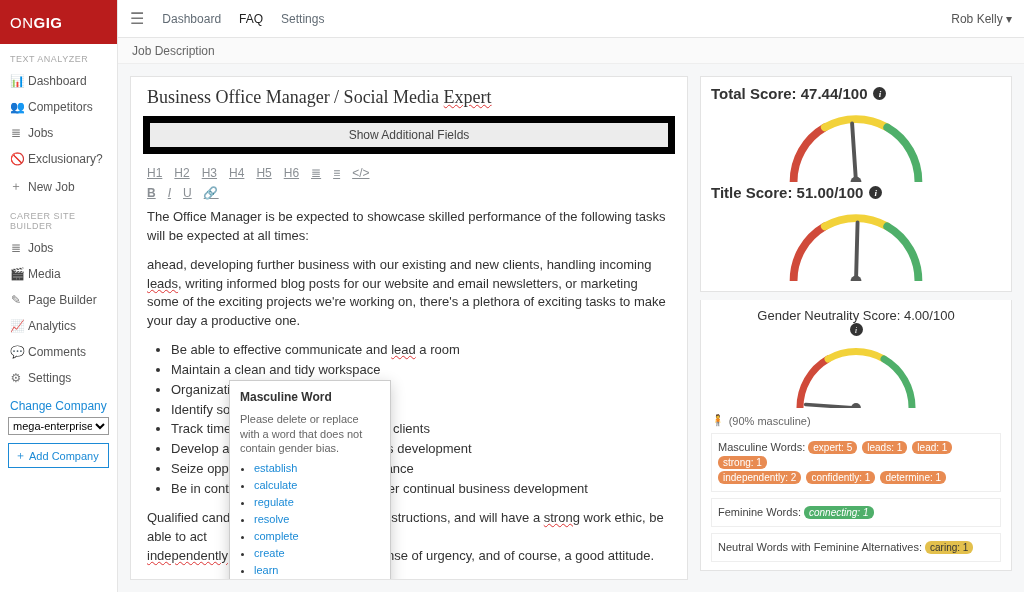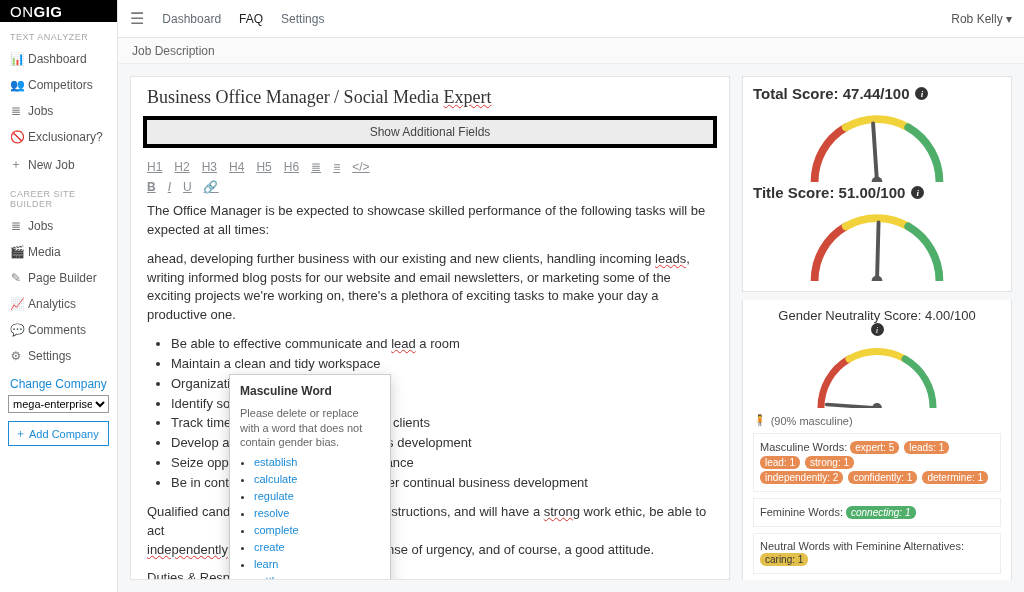--- a/index.html
+++ b/index.html
@@ -1,20 +1,20 @@
 <!DOCTYPE html>
 <html><head>
 <meta charset="utf-8">
 <style>
   * { box-sizing: border-box; margin: 0; padding: 0; }
   body { font-family: -apple-system, "Helvetica Neue", Arial, sans-serif; font-size: 12px; color: #333; background: #f6f7f8; width: 1024px; height: 592px; overflow: hidden; }
   .app { display: flex; height: 100%; }
   
   .sidebar { width: 118px; background: #fff; border-right: 1px solid #e5e5e5; display: flex; flex-direction: column; }
-  .logo { background: #000000; color: #fff; height: 22px; display: flex; align-items: center; padding-left: 10px; font-size: 15px; letter-spacing: .5px; }
+  .logo { background: #b91c1c; color: #fff; height: 44px; display: flex; align-items: center; padding-left: 10px; font-size: 15px; letter-spacing: .5px; }
   .logo b { font-weight: 700; }
   .side-section-title { font-size: 9px; color: #a9a9a9; padding: 10px 10px 4px; letter-spacing: .5px; }
   .side-item { display: flex; align-items: center; gap: 6px; padding: 6px 10px; color: #555; cursor: pointer; }
   .side-item .si-icon { width: 12px; text-align: center; color: #777; }
   .change-company { color: #1b8ad6; padding: 8px 10px 4px; cursor: pointer; }
   .company-select { margin: 0 8px 8px; width: calc(100% - 16px); font-size: 11px; border: 1px solid #999; background: #fff; height: 18px; }
   .add-company { margin: 0 8px; border: 1px solid #1b8ad6; color: #1b8ad6; padding: 4px 6px; font-size: 11px; cursor: pointer; display: inline-flex; align-items: center; gap: 3px; }
   
   .main { flex: 1; display: flex; flex-direction: column; }
   .topbar { height: 38px; background: #fff; border-bottom: 1px solid #e5e5e5; display: flex; align-items: center; padding: 0 12px; gap: 18px; }
@@ -22,37 +22,37 @@
   .topbar a { color: #616b74; text-decoration: none; cursor: pointer; }
   .topbar a.active { color: #222; }
   .topbar .spacer { flex: 1; }
   .topbar .user { color: #555; cursor: pointer; }
   .breadcrumb { height: 26px; background: #fafafa; border-bottom: 1px solid #eee; display: flex; align-items: center; padding: 0 14px; color: #666; font-size: 12px; }
   
   .content { flex: 1; display: flex; gap: 12px; padding: 12px; overflow: hidden; }
   .editor-col { flex: 1; display: flex; flex-direction: column; background: #fff; border: 1px solid #e3e3e3; overflow: hidden; }
   .title-row { padding: 10px 16px 8px; font-family: Georgia, serif; font-size: 18px; color: #333; }
   .title-row .wavy { text-decoration: underline wavy #d33; text-decoration-thickness: 1px; }
-  .show-add { margin: 0 12px 8px; border: 4px solid #000000; background: #ececec; text-align: center; padding: 5px 0; font-size: 12px; color: #444; cursor: pointer; }
+  .show-add { margin: 0 12px 8px; border: 7px solid #000000; background: #ececec; text-align: center; padding: 5px 0; font-size: 12px; color: #444; cursor: pointer; }
   .toolbar { display: flex; gap: 12px; align-items: center; padding: 4px 16px 2px; color: #8a8f94; font-size: 12px; }
   .toolbar .tbi { cursor: pointer; text-decoration: underline; }
   .editor-body { position: relative; padding: 4px 16px 12px; overflow: auto; font-size: 13px; color: #333; line-height: 1.45; }
   .editor-body p { margin: 2px 0 10px; }
   .editor-body ul { margin: 0 0 10px 24px; }
   .editor-body li { margin: 1px 0; }
   .underl { text-decoration: underline wavy #d33; text-decoration-thickness: 1px; }
   
   .popover { position: absolute; top: 178px; left: 98px; width: 162px; background: #fff; border: 1px solid #ccc; box-shadow: 0 4px 14px rgba(0,0,0,.2); padding: 8px 10px; font-size: 11px; }
   .popover h4 { font-size: 12px; font-weight: 600; color: #333; margin-bottom: 6px; }
   .popover .msg { color: #666; margin-bottom: 6px; line-height: 1.3; }
   .popover ul { list-style: disc; margin-left: 14px; }
   .popover li { margin: 1px 0; }
   .popover a { color: #1b8ad6; cursor: pointer; }
   
-  .score-col { width: 270px; display: flex; flex-direction: column; gap: 8px; overflow: auto; }
+  .score-col { width: 312px; display: flex; flex-direction: column; gap: 8px; overflow: auto; }
   .score-box { background: #fff; border: 1px solid #e3e3e3; padding: 8px 10px; }
   .score-title { font-size: 15px; font-weight: 600; color: #333; display: flex; align-items: center; gap: 6px; }
   .info-dot { width: 13px; height: 13px; border-radius: 50%; background: #333; color: #fff; font-size: 9px; display: inline-flex; align-items: center; justify-content: center; font-style: italic; font-family: Georgia, serif; }
   .gauge-wrap { display: flex; justify-content: center; padding: 2px 0; }
   .tabs { display: flex; border: 1px solid #e3e3e3; background: #fff; }
   .tab { flex: 0 0 auto; padding: 6px 10px; font-size: 11px; color: #666; cursor: pointer; border-right: 1px solid #e3e3e3; }
   .tab.active { background: #fff; color: #222; font-weight: 500; border-bottom: 2px solid #fff; }
   .tab:not(.active) { background: #f5f5f5; }
   .gn-box { background: #fff; border: 1px solid #e3e3e3; border-top: none; padding: 8px 10px; }
   .gn-title { font-size: 13px; font-weight: 500; color: #333; display: flex; align-items: center; justify-content: space-between; flex-direction: column; }

